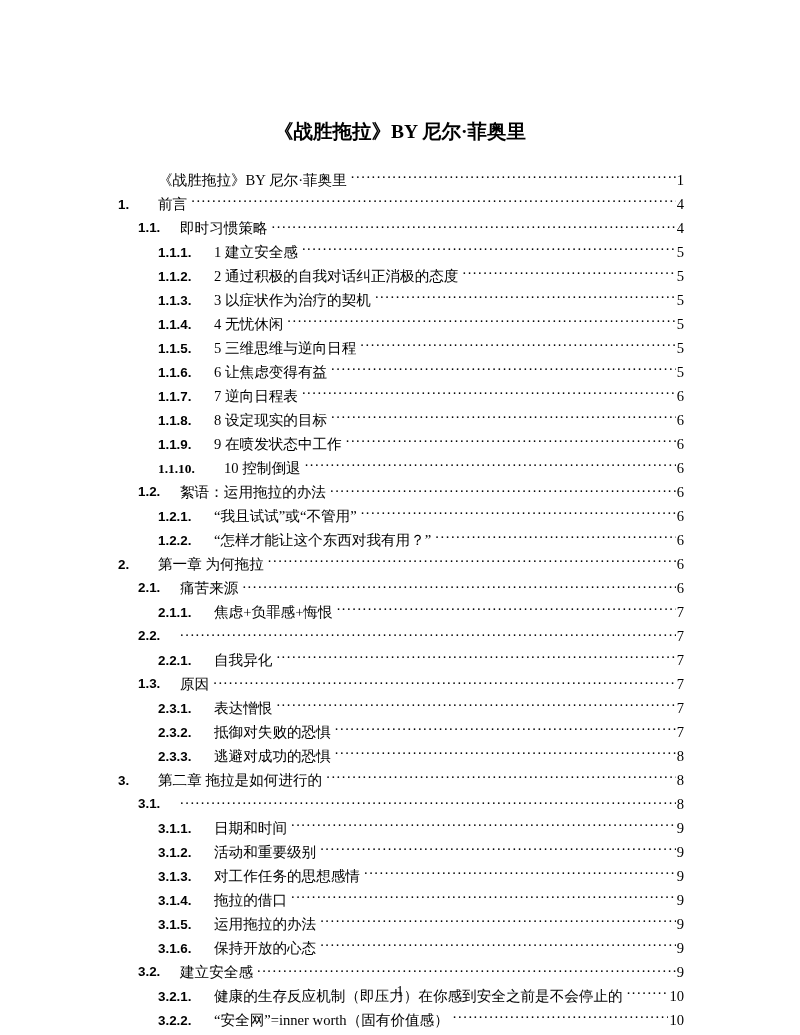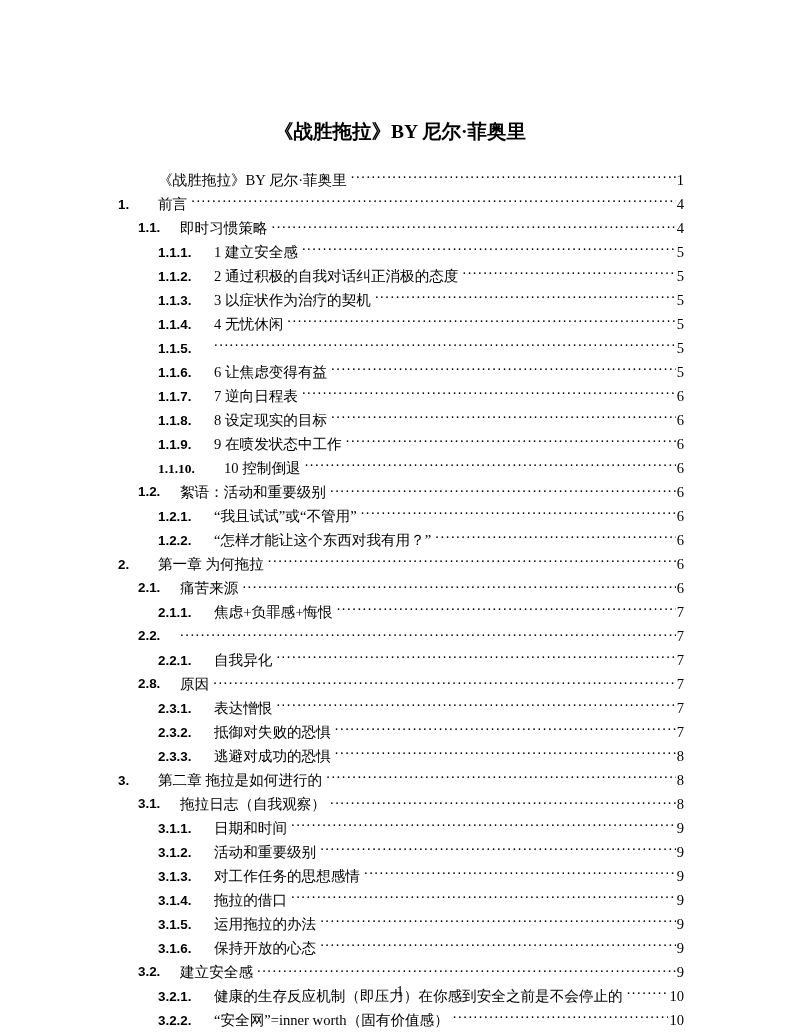--- a/index.html
+++ b/index.html
@@ -148,20 +148,21 @@
         <span class="pg">5</span>
       </div>
       <div class="toc-row lvl-3">
         <span class="num">1.1.4.</span>
         <span class="label">4 无忧休闲</span>
         <span class="leader"></span>
         <span class="pg">5</span>
       </div>
       <div class="toc-row lvl-3">
         <span class="num">1.1.5.</span>
+        <span class="label">5 三维思维与逆向日程</span>
         <span class="leader"></span>
         <span class="pg">5</span>
       </div>
       <div class="toc-row lvl-3">
         <span class="num">1.1.6.</span>
         <span class="label">6 让焦虑变得有益</span>
         <span class="leader"></span>
         <span class="pg">5</span>
       </div>
       <div class="toc-row lvl-3">
@@ -183,21 +184,21 @@
         <span class="pg">6</span>
       </div>
       <div class="toc-row lvl-3">
         <span class="num wide">1.1.10.</span>
         <span class="label">10 控制倒退</span>
         <span class="leader"></span>
         <span class="pg">6</span>
       </div>
       <div class="toc-row lvl-2">
         <span class="num">1.2.</span>
-        <span class="label">絮语：活动和重要级别</span>
+        <span class="label">絮语：运用拖拉的办法</span>
         <span class="leader"></span>
         <span class="pg">6</span>
       </div>
       <div class="toc-row lvl-3">
         <span class="num">1.2.1.</span>
         <span class="label">“我且试试”或“不管用”</span>
         <span class="leader"></span>
         <span class="pg">6</span>
       </div>
       <div class="toc-row lvl-3">
@@ -229,21 +230,21 @@
         <span class="leader"></span>
         <span class="pg">7</span>
       </div>
       <div class="toc-row lvl-3">
         <span class="num">2.2.1.</span>
         <span class="label">自我异化</span>
         <span class="leader"></span>
         <span class="pg">7</span>
       </div>
       <div class="toc-row lvl-2">
-        <span class="num">2.8.</span>
+        <span class="num">1.3.</span>
         <span class="label">原因</span>
         <span class="leader"></span>
         <span class="pg">7</span>
       </div>
       <div class="toc-row lvl-3">
         <span class="num">2.3.1.</span>
         <span class="label">表达憎恨</span>
         <span class="leader"></span>
         <span class="pg">7</span>
       </div>
@@ -260,21 +261,20 @@
         <span class="pg">8</span>
       </div>
       <div class="toc-row lvl-1">
         <span class="num">3.</span>
         <span class="label">第二章 拖拉是如何进行的</span>
         <span class="leader"></span>
         <span class="pg">8</span>
       </div>
       <div class="toc-row lvl-2">
         <span class="num">3.1.</span>
-        <span class="label">拖拉日志（自我观察）</span>
         <span class="leader"></span>
         <span class="pg">8</span>
       </div>
       <div class="toc-row lvl-3">
         <span class="num">3.1.1.</span>
         <span class="label">日期和时间</span>
         <span class="leader"></span>
         <span class="pg">9</span>
       </div>
       <div class="toc-row lvl-3">

